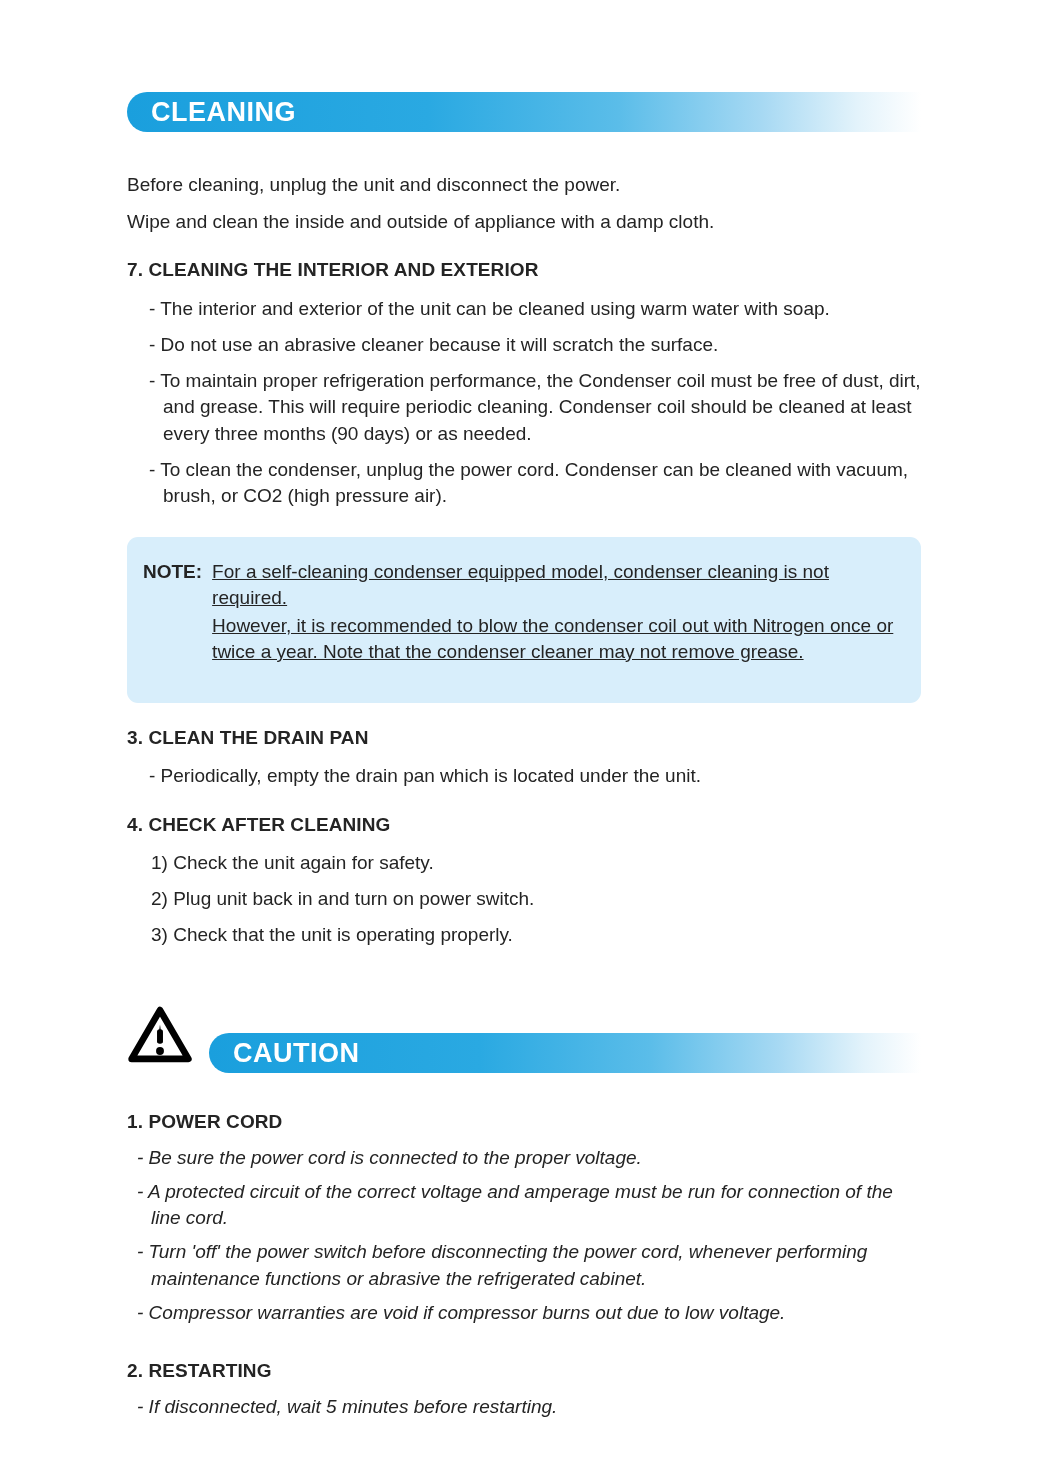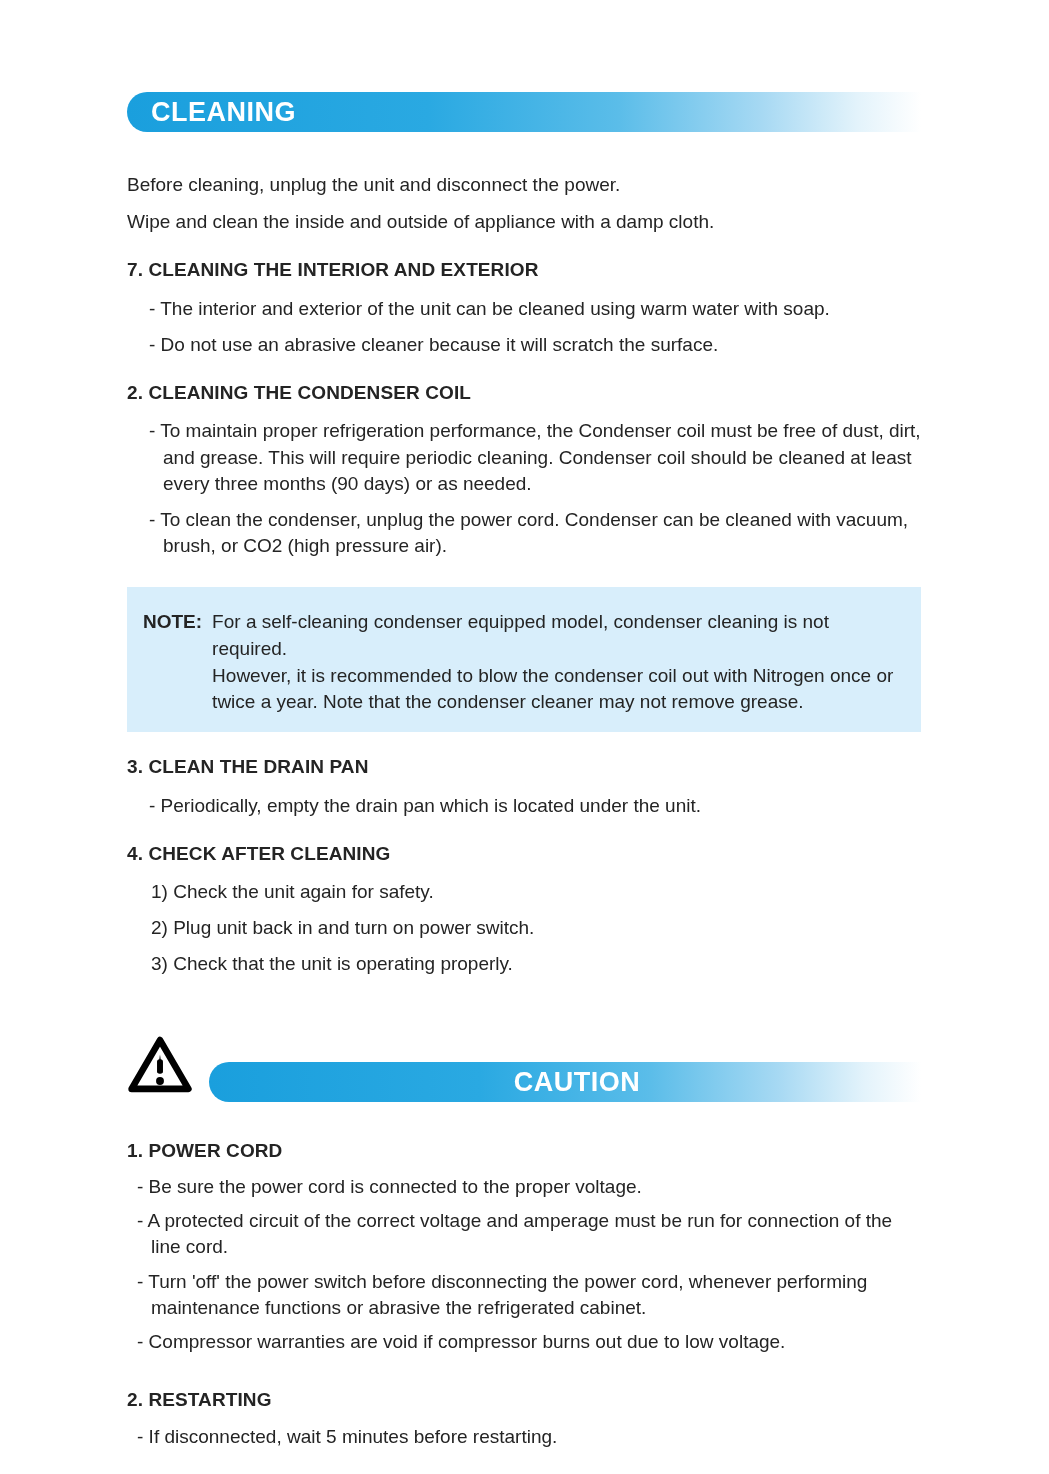--- a/index.html
+++ b/index.html
@@ -52,51 +52,52 @@
     text-indent: -14px;
     margin-bottom: 10px;
   }
   .item.numbered {
     padding-left: 24px;
     text-indent: 0;
   }
   .caution-sections .item {
     padding-left: 24px;
     margin-bottom: 8px;
+    font-style: italic;
   }
 
   
   .note-box {
     background: #d8eefb;
     margin: 28px 0 14px 0;
-    padding: 22px 24px 16px 16px;
+    padding: 22px 24px 37px 16px;
     display: flex;
+    border-radius: 11px;
   }
   .note-label {
     font-weight: bold;
     white-space: nowrap;
     margin-right: 10px;
   }
   .note-text { flex: 1; max-width: 740px; }
-  .note-line { margin-bottom: 1px; }
+  .note-line { margin-bottom: 1px; text-decoration: underline; }
 
   
   .caution-header {
     display: flex;
     align-items: flex-end;
     margin-top: 56px;
   }
   .warning-icon-wrap {
     width: 66px;
     flex: 0 0 66px;
     margin-right: 16px;
   }
   .caution-header .section-bar {
     flex: 1;
-    text-align: center;
   }
   .caution-sections { margin-top: 36px; }
   .caution-sections .sec-heading { margin-top: 32px; margin-bottom: 10px; }
 </style>
 </head>
 <body>
 
 <div class="page">
   <div class="content">
 
@@ -106,21 +107,20 @@
 
     <div class="intro">
       <div class="intro-line">Before cleaning, unplug the unit and disconnect the power.</div>
       <div class="intro-line">Wipe and clean the inside and outside of appliance with a damp cloth.</div>
     </div>
 
     <div class="sec-heading">7. CLEANING THE INTERIOR AND EXTERIOR</div>
     <div class="item">- The interior and exterior of the unit can be cleaned using warm water with soap.</div>
     <div class="item">- Do not use an abrasive cleaner because it will scratch the surface.</div>
 
-    <div class="sec-heading">2. CLEANING THE CONDENSER COIL</div>
     <div class="item">- To maintain proper refrigeration performance, the Condenser coil must be free of dust, dirt, and grease. This will require periodic cleaning. Condenser coil should be cleaned at least every three months (90 days) or as needed.</div>
     <div class="item">- To clean the condenser, unplug the power cord. Condenser can be cleaned with vacuum, brush, or CO2 (high pressure air).</div>
 
     <div class="note-box">
       <span class="note-label">NOTE:</span>
       <div class="note-text">
         <div class="note-line">For a self-cleaning condenser equipped model, condenser cleaning is not required.</div>
         <div class="note-line">However, it is recommended to blow the condenser coil out with Nitrogen once or twice a year. Note that the condenser cleaner may not remove grease.</div>
       </div>
     </div>

